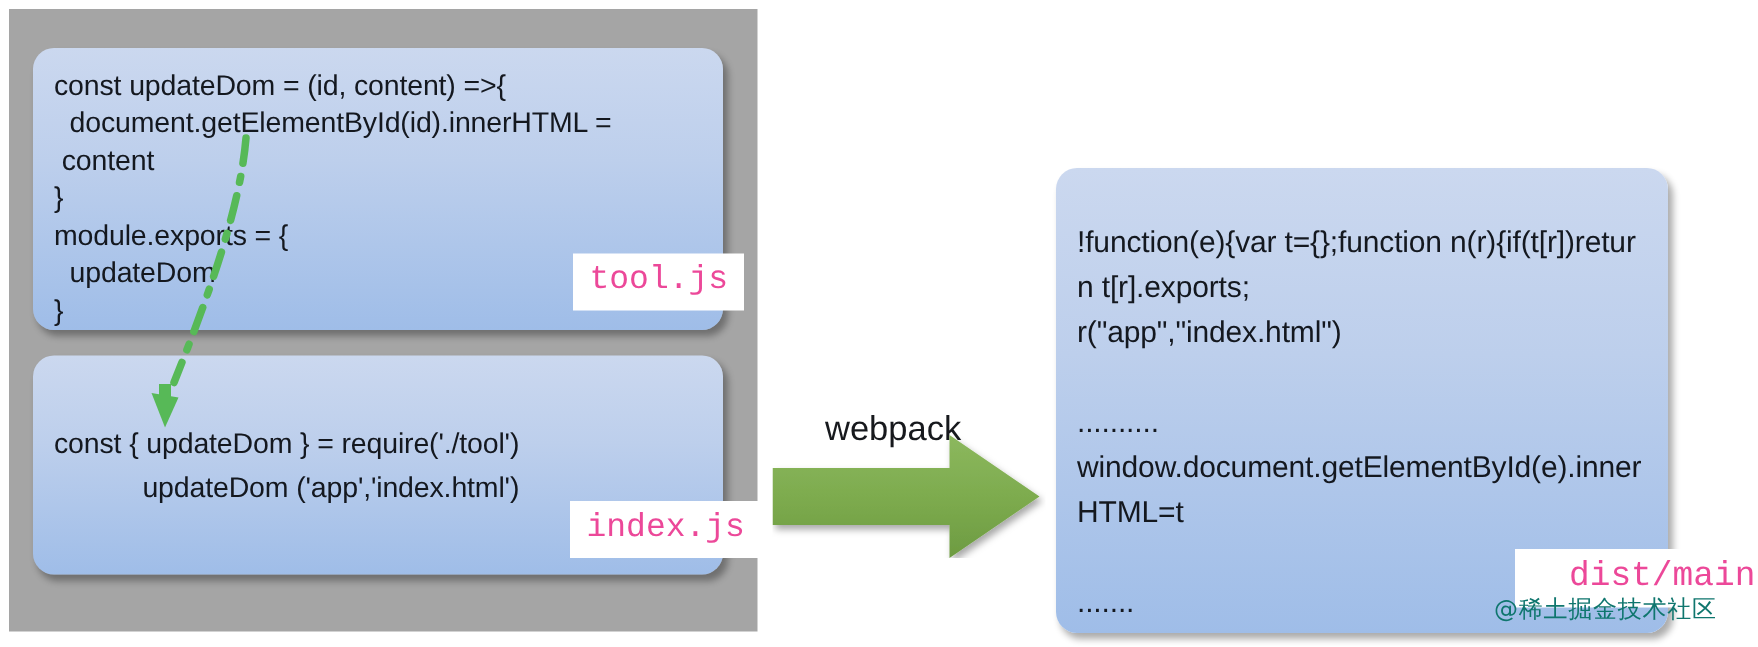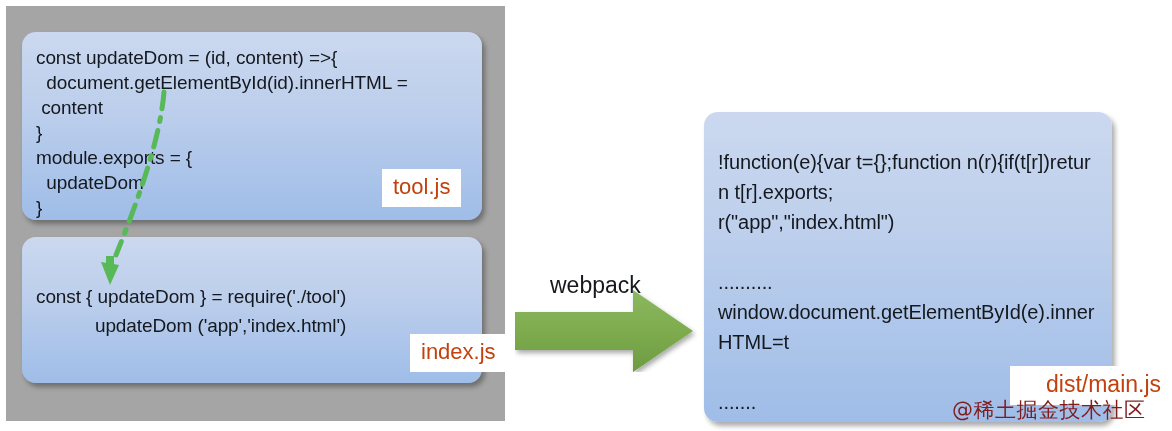--- a/index.html
+++ b/index.html
@@ -75,37 +75,38 @@
     left: 14px;
     top: 35px;
     font-size: 20px;
     line-height: 30px;
   }
 
   
   .file-tag {
     position: absolute;
     background: #ffffff;
-    color: #c2410c;
+    color: #ec4899;
     font-size: 22px;
     line-height: 1;
     padding: 7px 11px 9px 11px;
     white-space: nowrap;
+    font-family: Liberation Mono, monospace;
   }
   #tag-tool  { left: 382px; top: 169px; }
-  #tag-index { left: 380px; top: 334px; margin-left: 30px; }
+  #tag-index { left: 380px; top: 334px; }
   #tag-dist  { left: 1010px; top: 366px; font-size: 23px; padding-left: 36px; }
 
   
   #watermark {
     position: absolute;
-    left: 952px;
+    left: 996px;
     top: 396px;
-    font-size: 21px;
-    color: #7f1d1d;
+    font-size: 16px;
+    color: #0f766e;
     letter-spacing: 0.5px;
     white-space: nowrap;
     font-family: "DejaVu Sans", sans-serif;
   }
 
   
   #dep-arrow {
     position: absolute;
     left: 90px;
     top: 80px;

